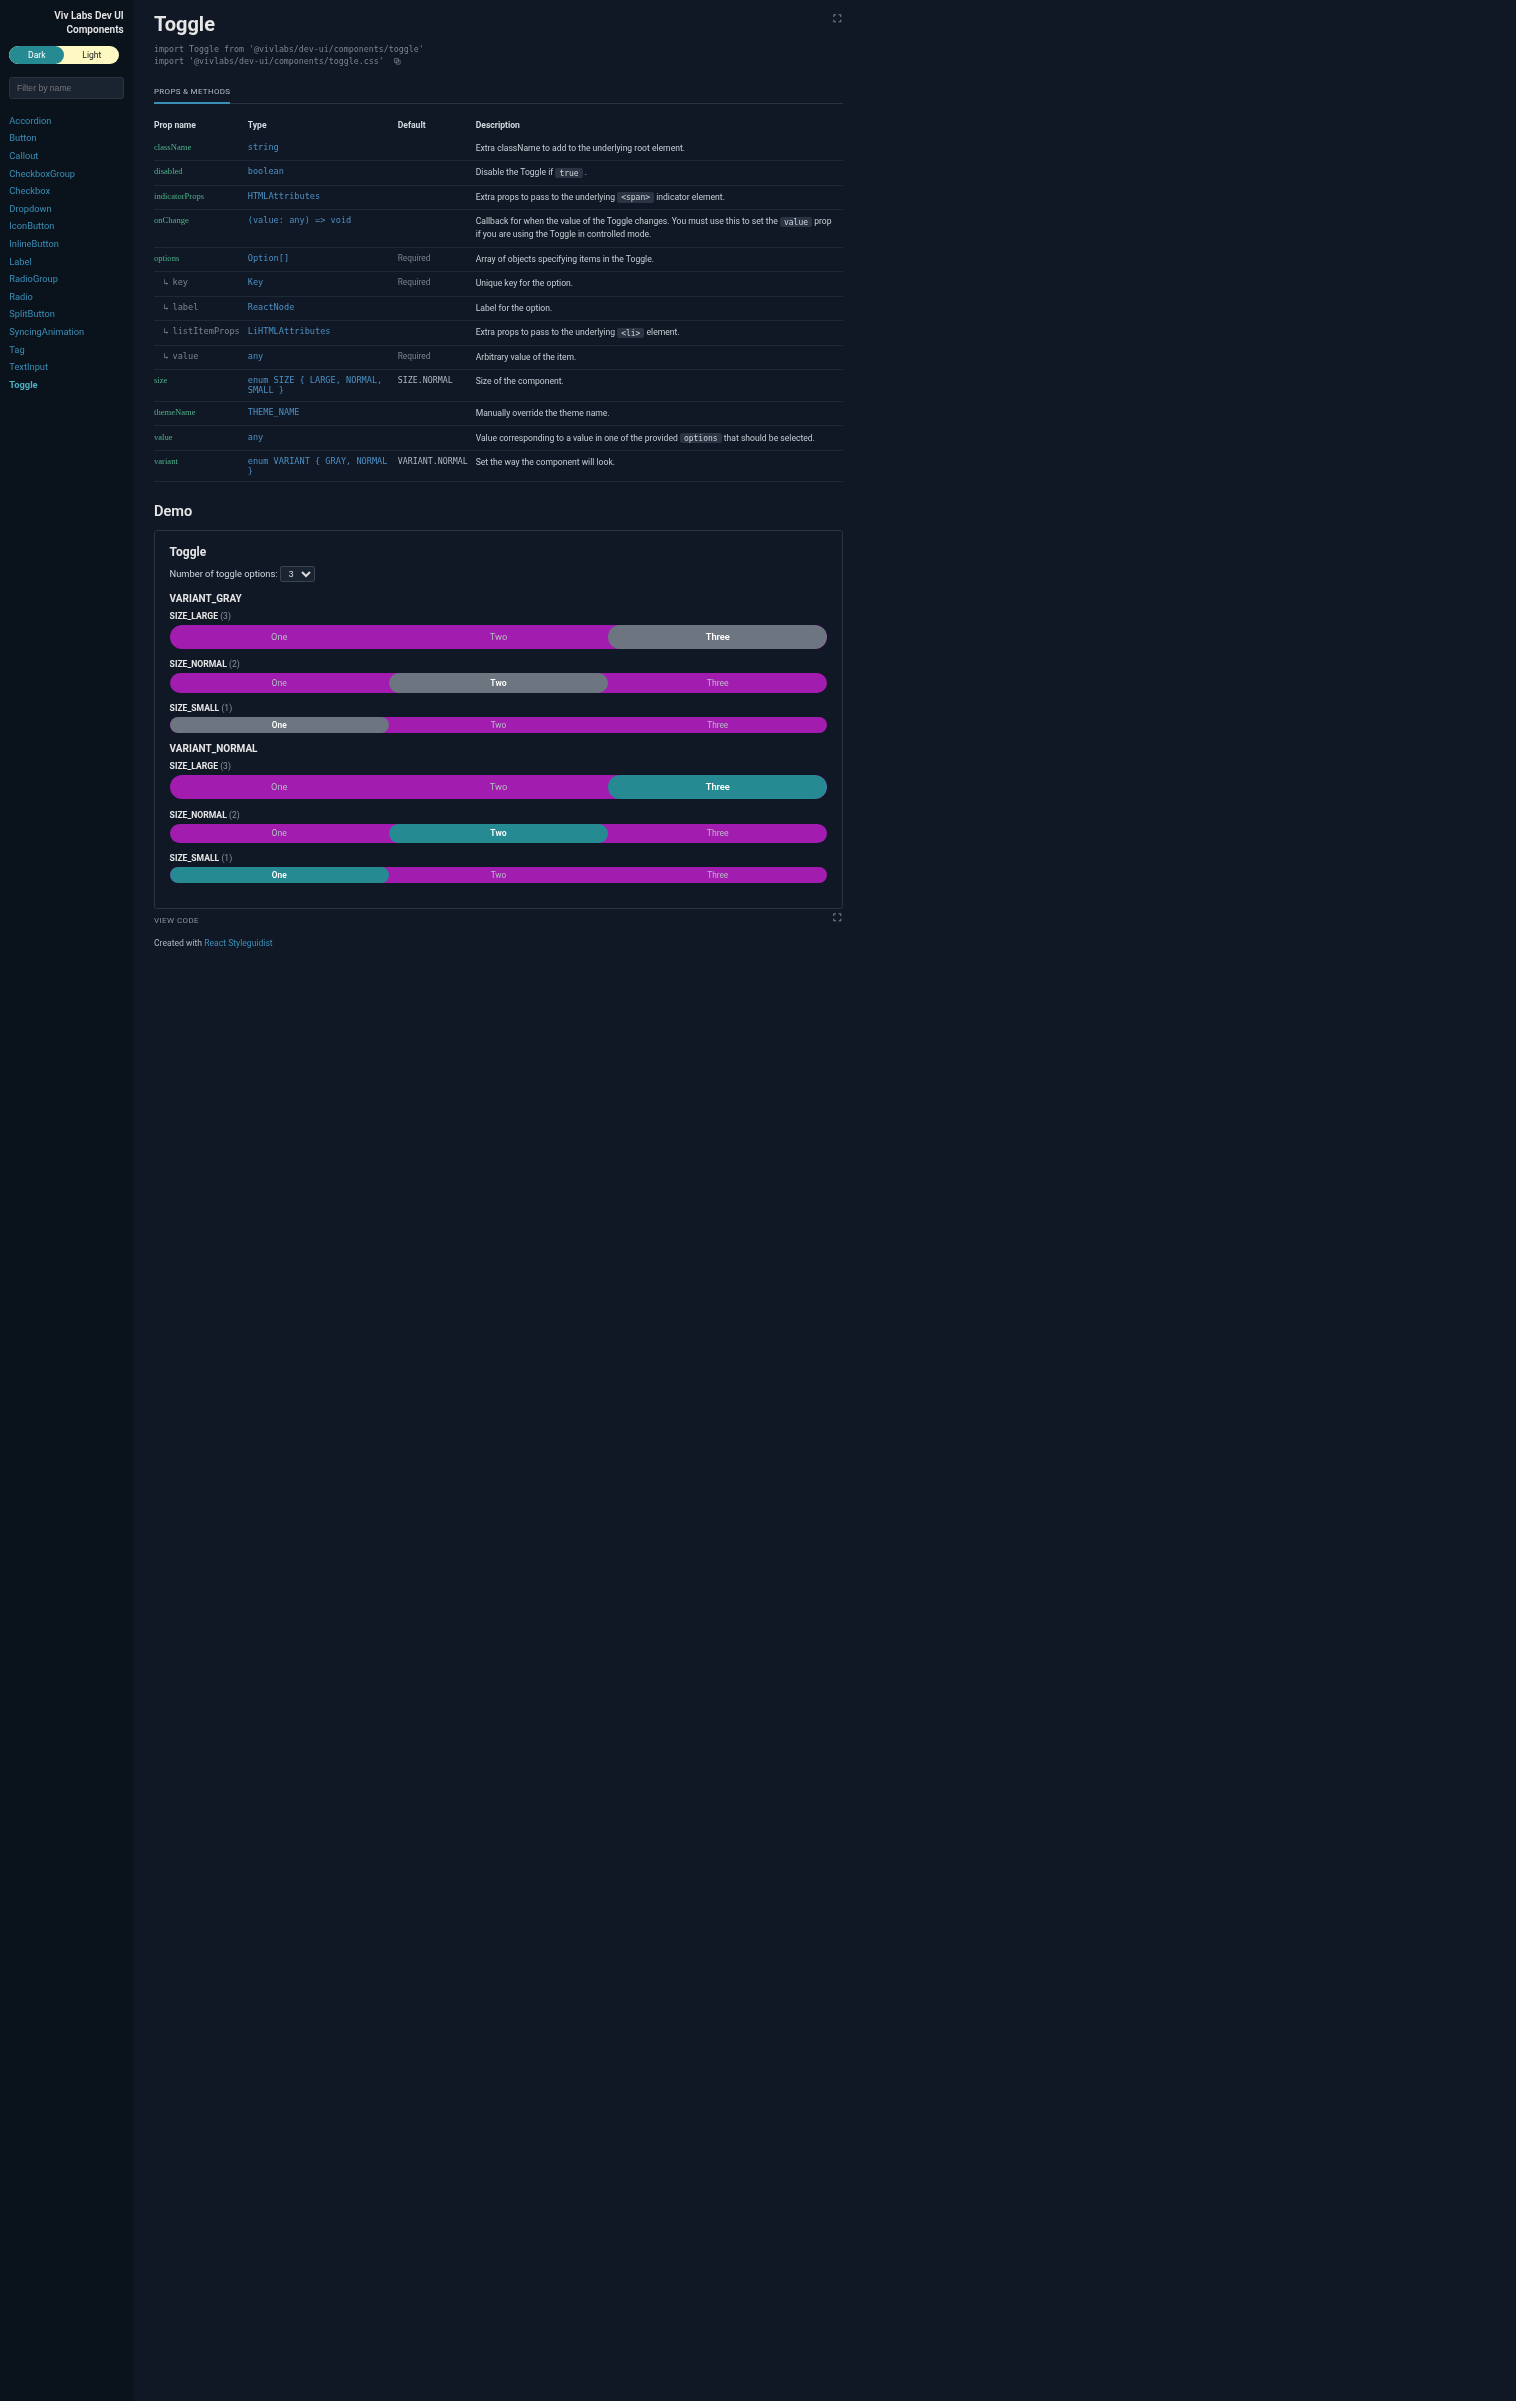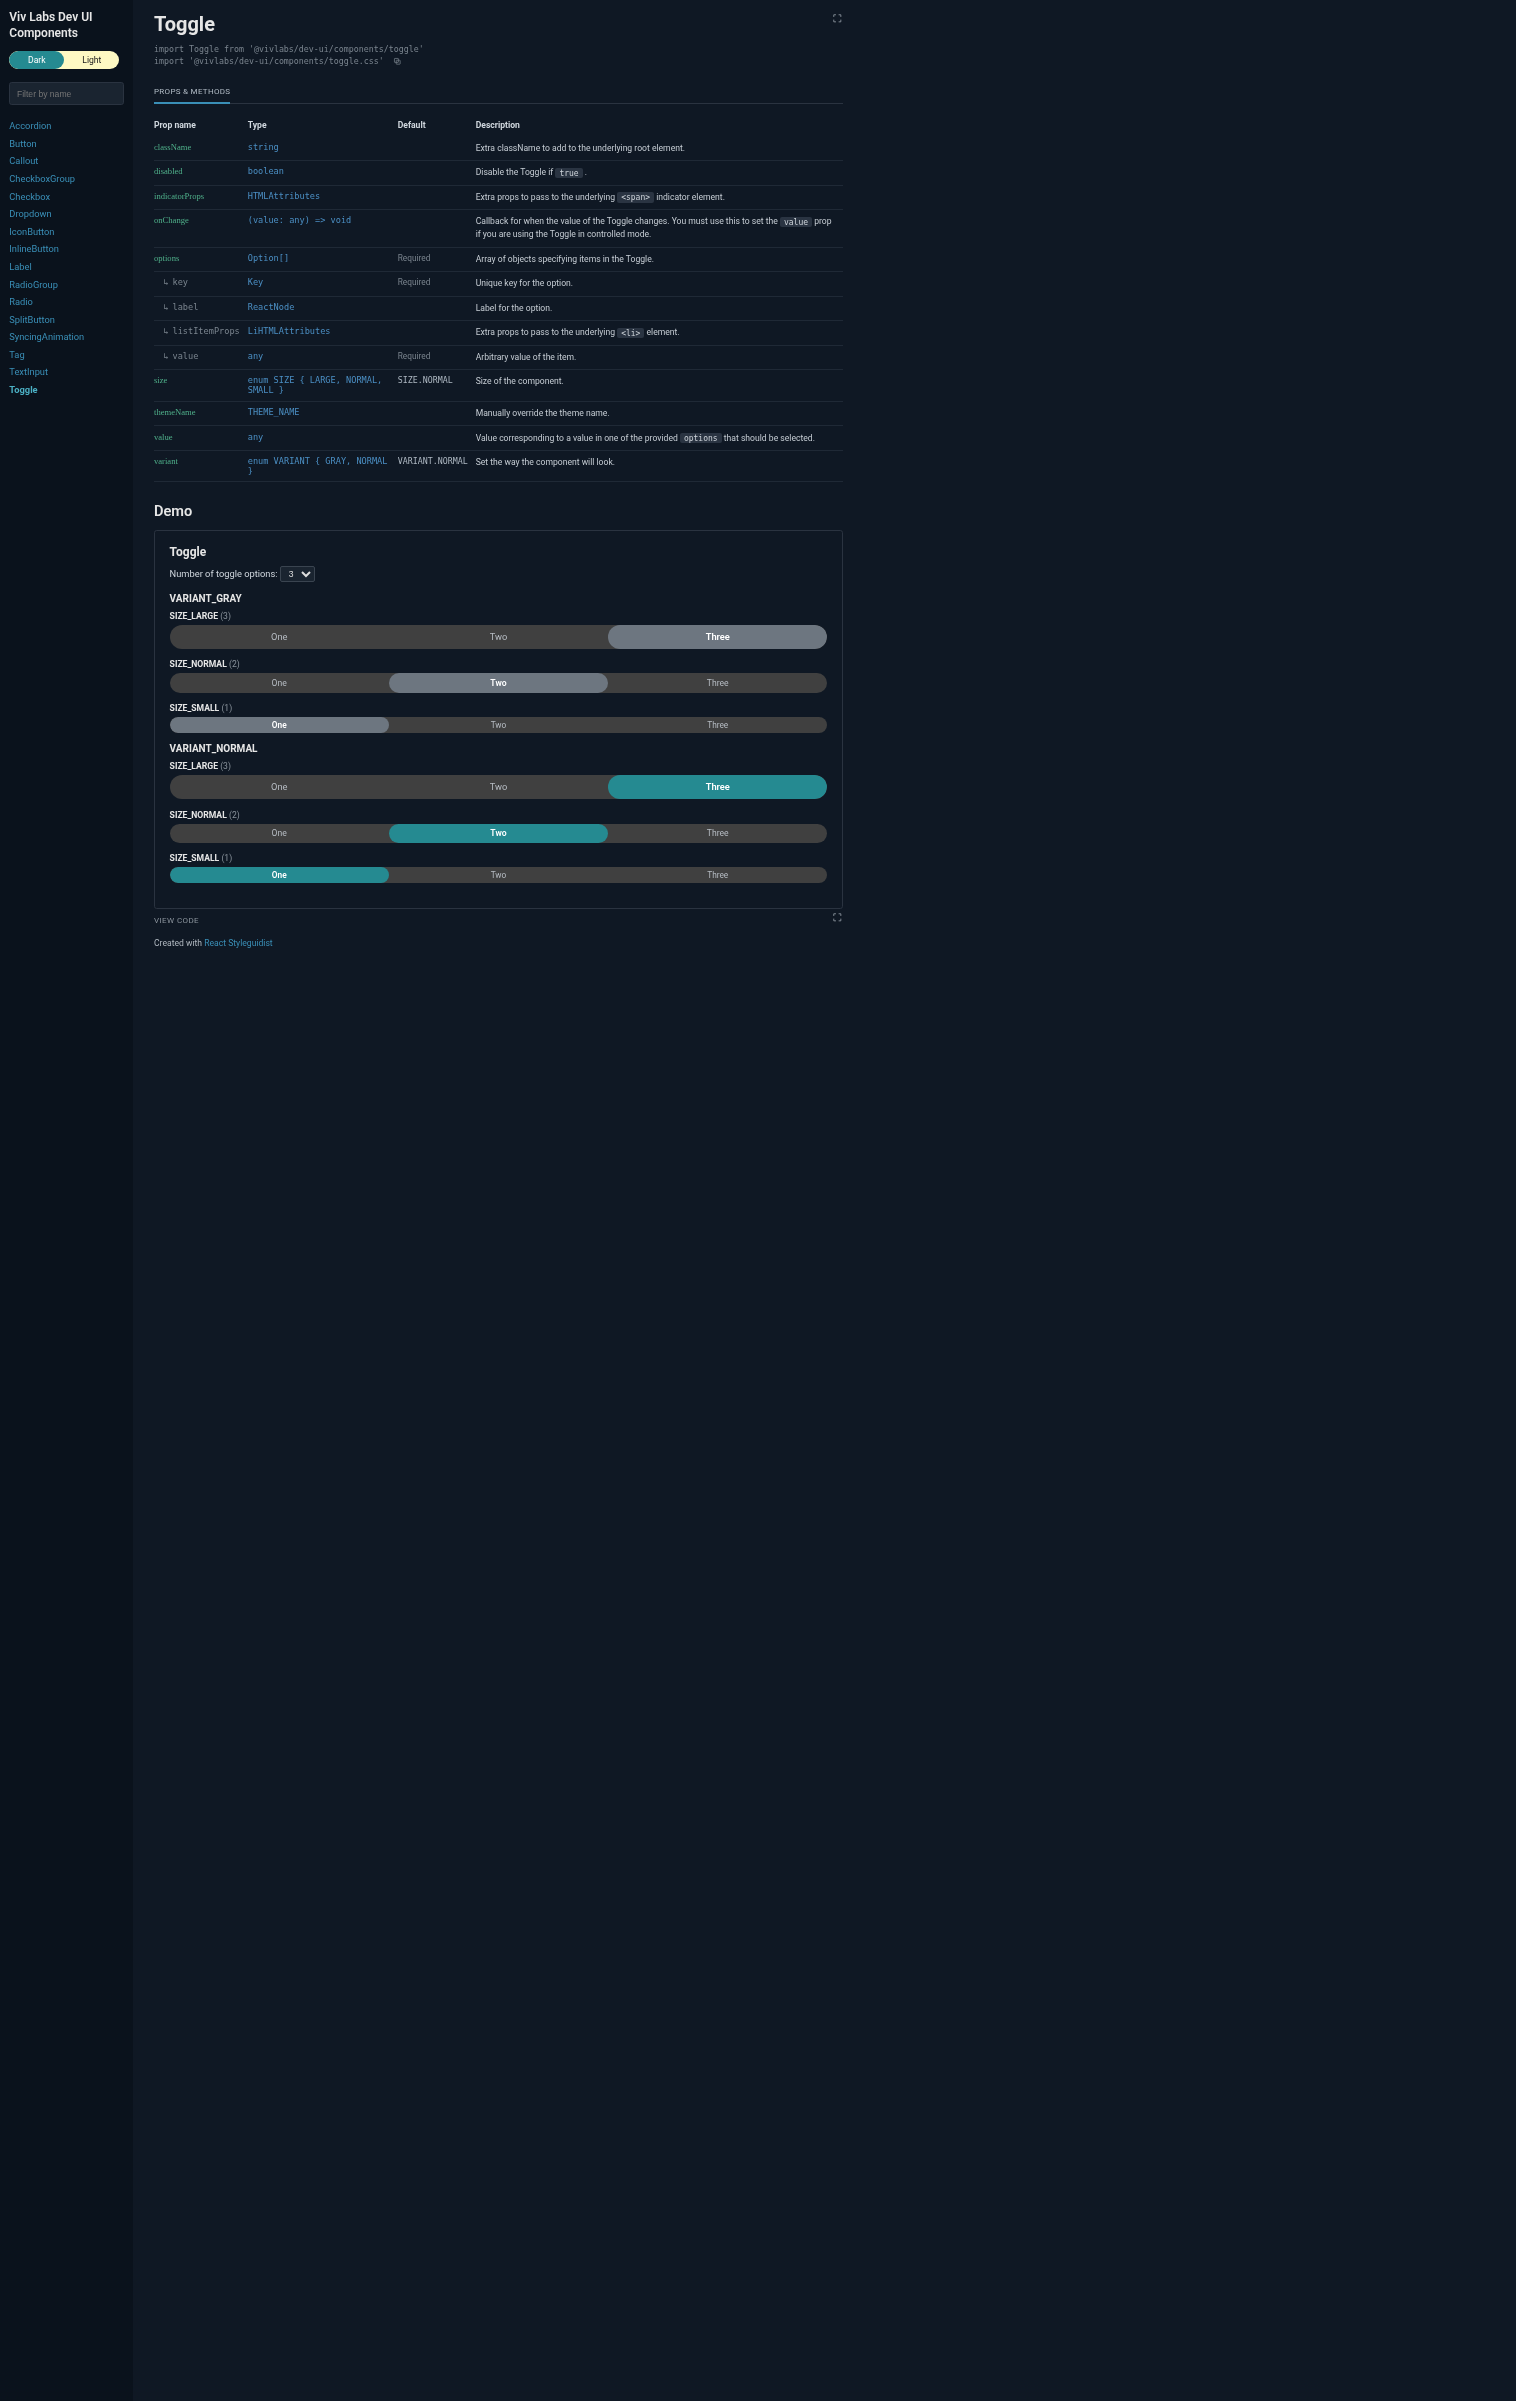--- a/index.html
+++ b/index.html
@@ -12,24 +12,25 @@
   min-height: 100vh;
 }
 .sidebar {
   width: 133px;
   background: #0a121c;
   padding: 9.3px;
   flex-shrink: 0;
 }
 .sidebar-title {
   color: #e6e6e6;
-  font-size: 12px;
+  font-size: 10px;
   font-weight: 600;
   line-height: 1.35;
   margin-bottom: 9.3px;
+  text-align: right;
 }
 .theme-toggle {
   display: flex;
   background: #fef9c3;
   border-radius: 13.3px;
   width: 110px;
   margin-bottom: 13.3px;
   overflow: hidden;
 }
 .theme-toggle span {
@@ -126,21 +127,21 @@
   border-radius: 2px;
   font-size: 8.6px;
 }
 .variant-h { font-size: 10px; font-weight: 700; color: #e6e6e6; margin: 6.6px 0 6.6px 0; }
 .size-row { margin-bottom: 10.6px; }
 .size-label { font-size: 8.6px; color: #e6e6e6; margin-bottom: 4px; }
 .size-label b { font-weight: 700; }
 .size-label .idx { color: #8a939c; }
 .toggle-widget {
   display: flex;
-  background: #404040;
+  background: #a21caf;
   border-radius: 16px;
   overflow: hidden;
   width: 100%;
 }
 .toggle-widget.large .seg { padding: 6.6px 0; font-size: 9.3px; }
 .toggle-widget.normal .seg { padding: 4.6px 0; font-size: 8.6px; }
 .toggle-widget.small .seg { padding: 2.7px 0; font-size: 8.3px; }
 .toggle-widget .seg {
   flex: 1;
   text-align: center;

